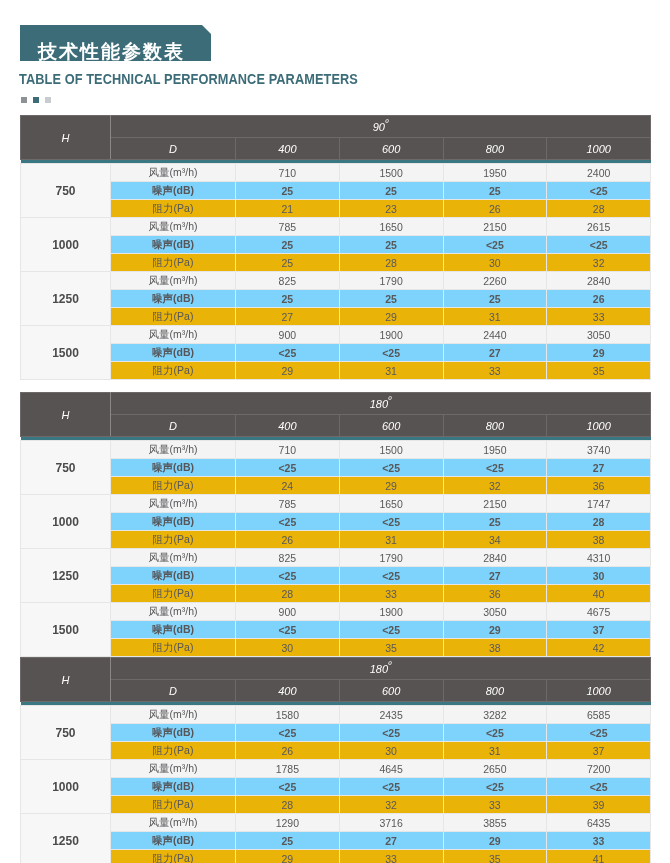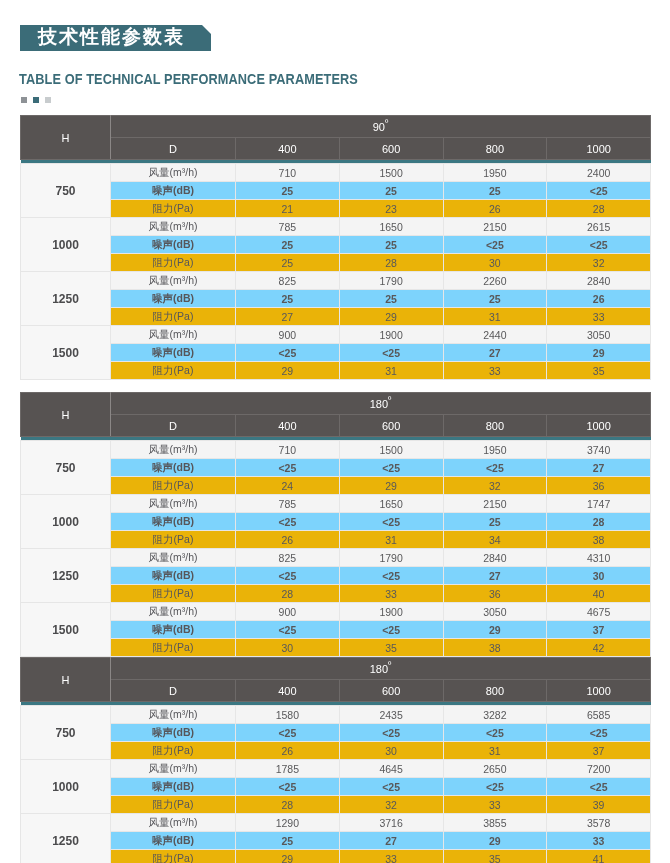--- a/index.html
+++ b/index.html
@@ -22,23 +22,23 @@
     height: 863px;
     box-sizing: border-box;
   }
 
   
   .title-banner {
     position: absolute;
     left: 20px;
     top: 25px;
     height: 24px;
-    padding: 2px 26px 0 18px;
+    padding: 12px 26px 0 18px;
     display: flex;
-    align-items: flex-start;
+    align-items: flex-end;
     background: #3b6c78;
     -webkit-clip-path: polygon(0 0, calc(100% - 9px) 0, 100% 9px, 100% 100%, 0 100%);
     clip-path: polygon(0 0, calc(100% - 9px) 0, 100% 9px, 100% 100%, 0 100%);
   }
   .title-banner .title-cn {
     color: #ffffff;
     font-size: 19px;
     font-weight: bold;
     letter-spacing: 2px;
     line-height: 1;
@@ -103,20 +103,21 @@
   
   .spec-table thead th {
     background: #575352;
     color: #ffffff;
     font-weight: normal;
     font-size: 11px;
     height: 21px;
     padding: 0;
     text-align: center;
     border: 1px solid #6d6968;
+    font-style: italic;
   }
   .spec-table thead th.h-cell {
     border-right: 1px solid #8b8786;
   }
   .spec-table thead tr.accent-row th {
     background: #3b7782;
     height: 3px;
     padding: 0;
     border: none;
     font-size: 0;
@@ -474,21 +475,21 @@
             <td>32</td>
             <td>33</td>
             <td>39</td>
           </tr>
           <tr class="r-flow">
             <td class="h-val" rowspan="3">1250</td>
             <td class="label-cell">风量(m³/h)</td>
             <td>1290</td>
             <td>3716</td>
             <td>3855</td>
-            <td>3578</td>
+            <td>6435</td>
           </tr>
           <tr class="r-noise">
             <td class="label-cell">噪声(dB)</td>
             <td>25</td>
             <td>27</td>
             <td>29</td>
             <td>33</td>
           </tr>
           <tr class="r-resist">
             <td class="label-cell">阻力(Pa)</td>

